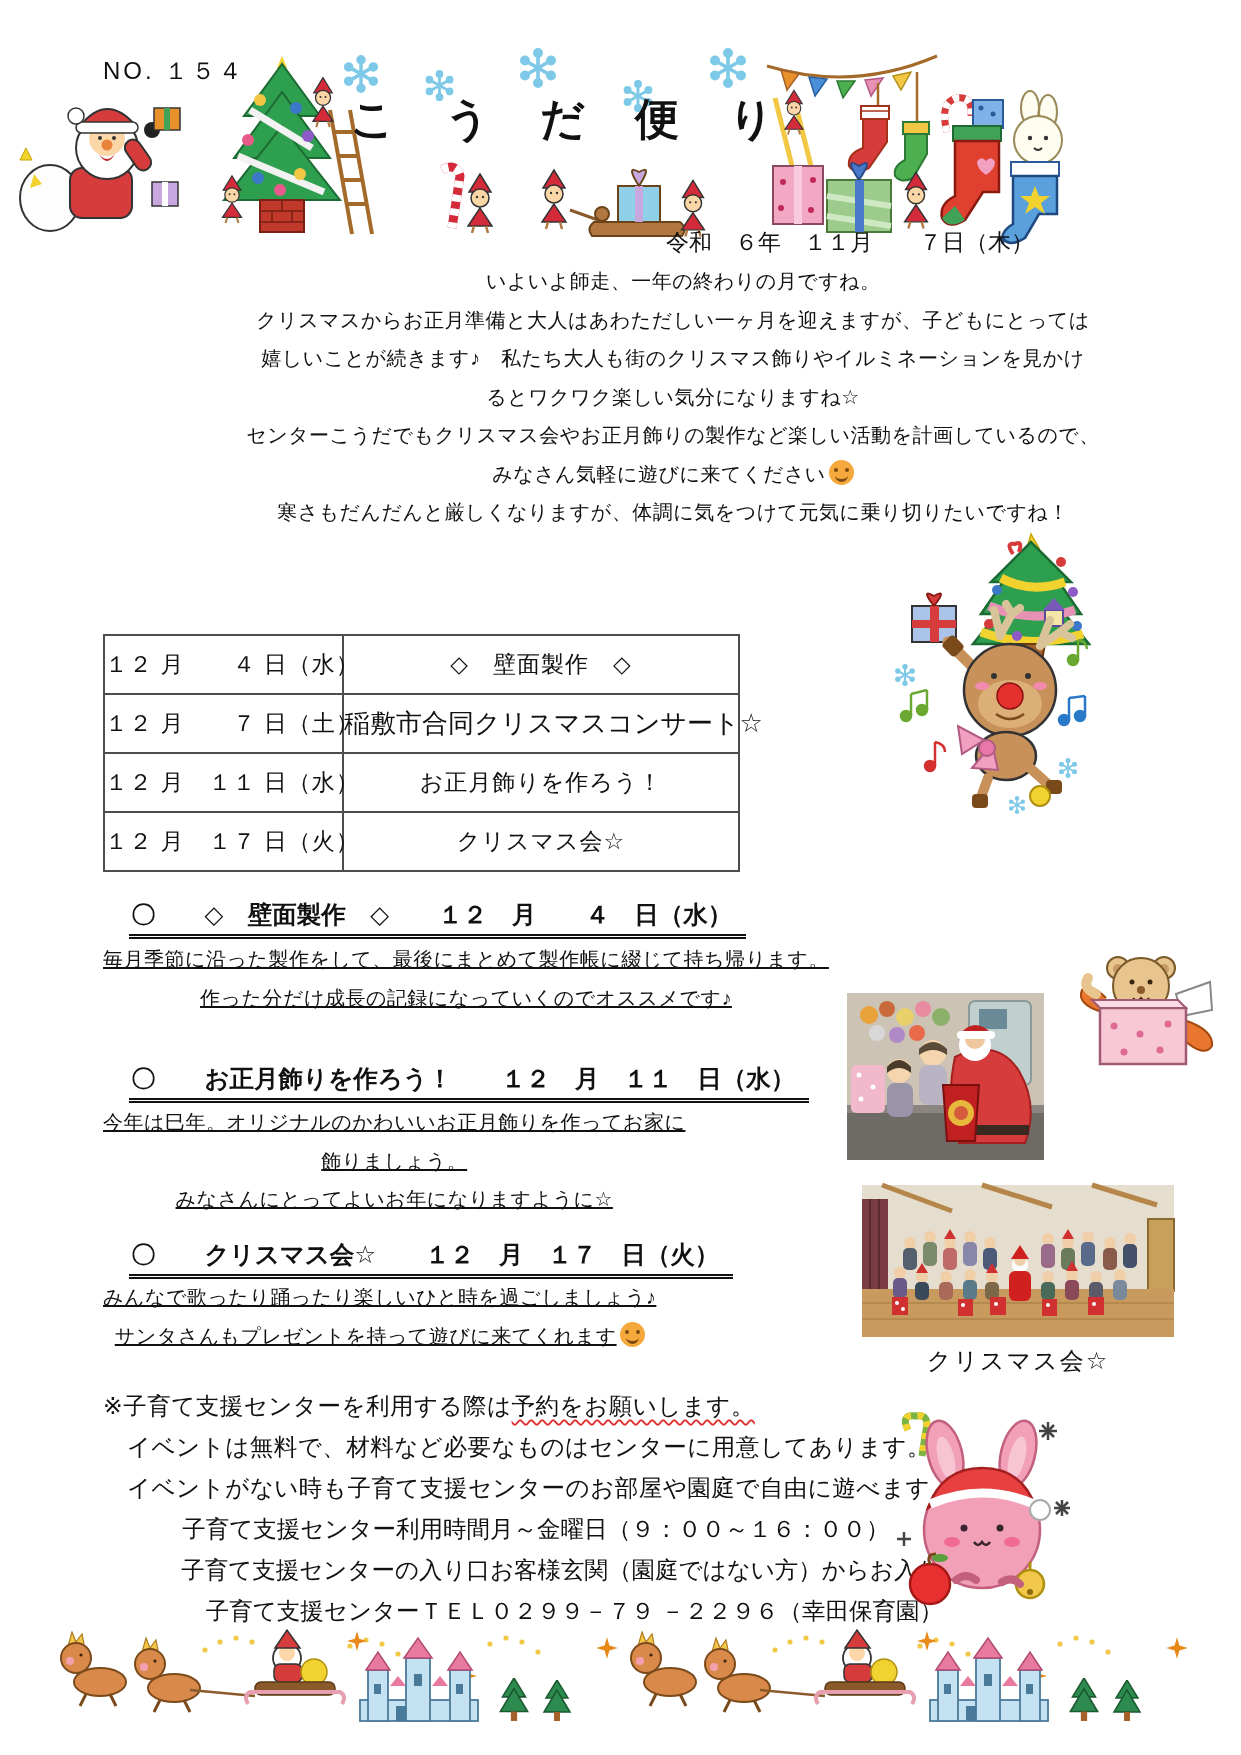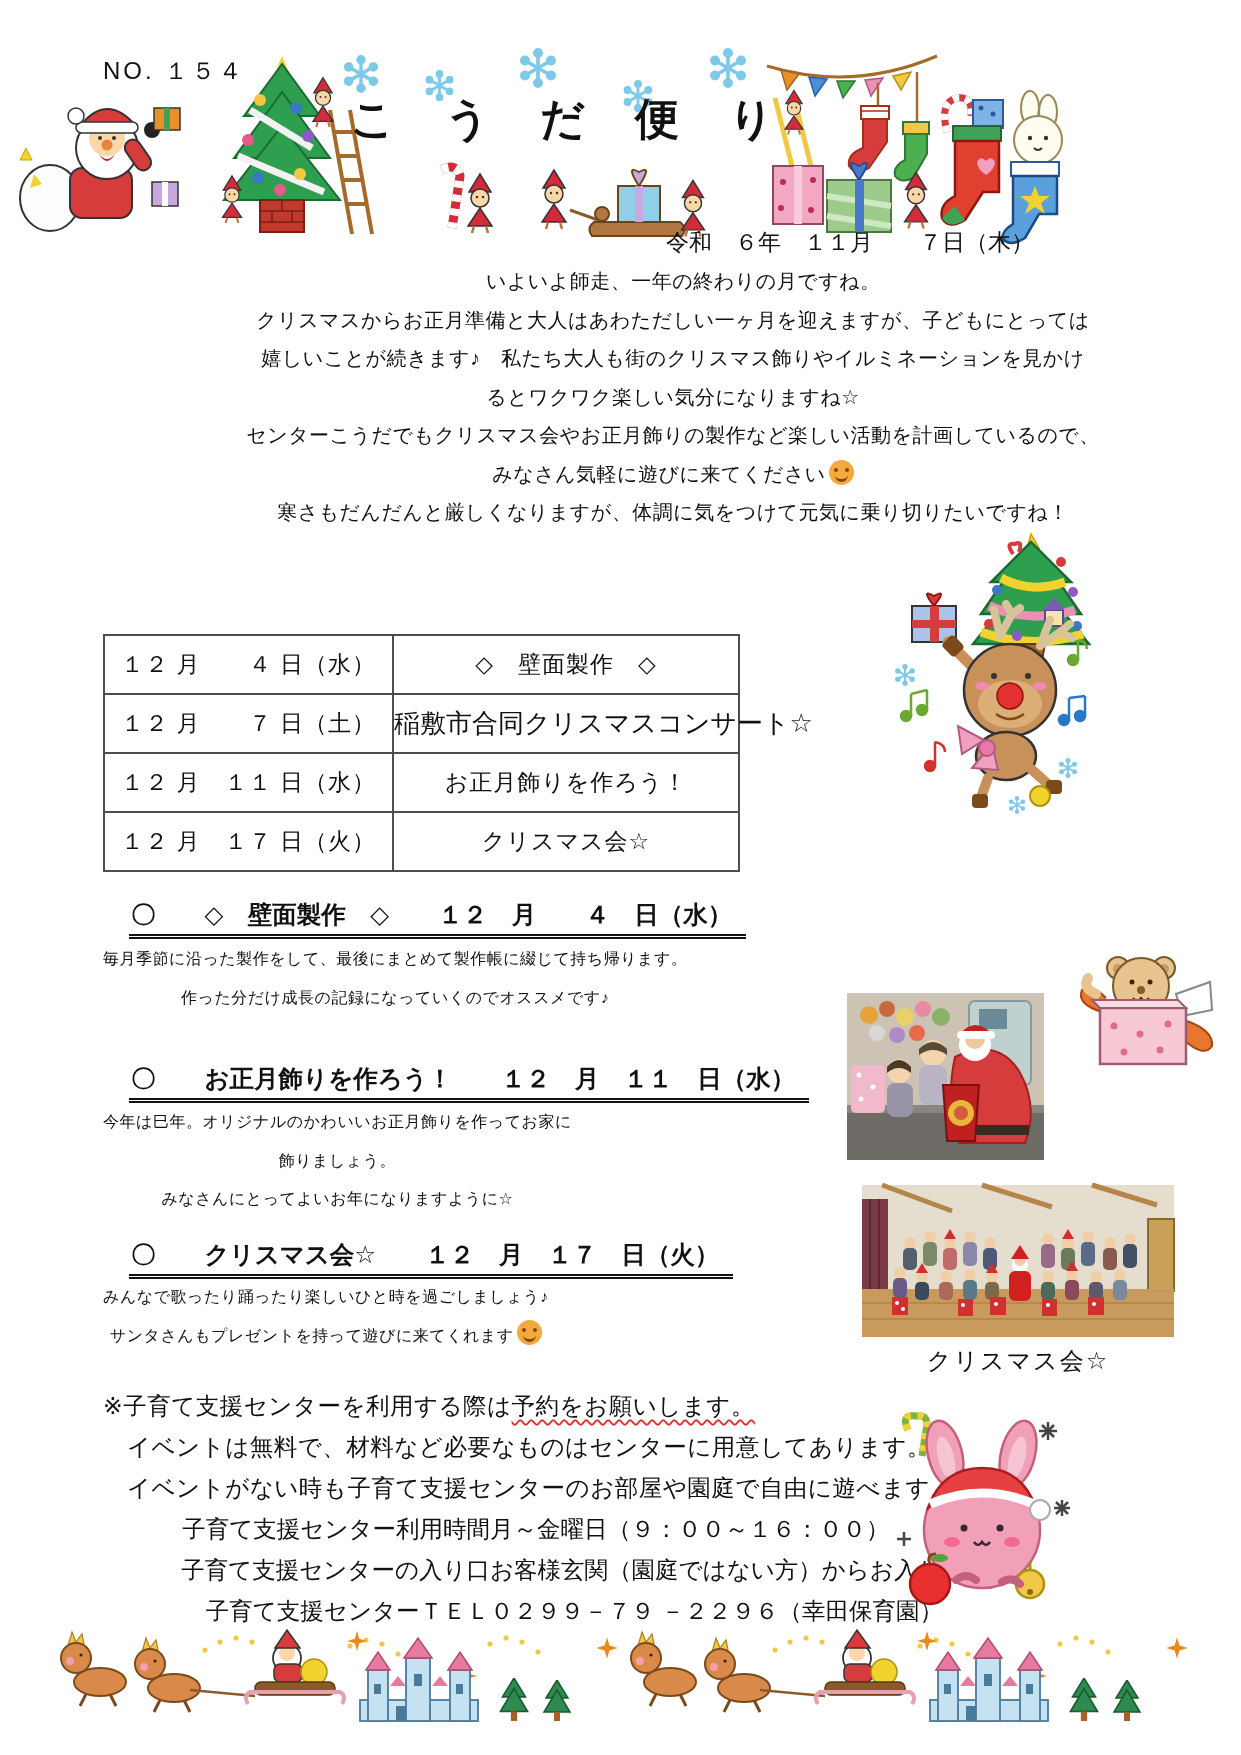--- a/index.html
+++ b/index.html
@@ -14,25 +14,25 @@
   .title { left:350px; top:90px; font-size:44px; font-weight:bold; letter-spacing:3px; white-space:nowrap; }
   .date-line { left:655px; top:227px; width:390px; font-size:23px; white-space:nowrap; }
   .intro { left:103px; top:262px; width:1080px; font-size:20px; line-height:38.5px; letter-spacing:0.5px;margin-left:30px; }
   .intro div { white-space:nowrap; }
   .sched-heading { left:105px; top:597px; font-size:25px; font-weight:bold; letter-spacing:1px; }
   table.sched { position:absolute; left:103px; top:634px; width:637px; border-collapse:collapse; table-layout:fixed; }
   table.sched td {
     border:2px solid #4d4d4d; height:59px; text-align:center; vertical-align:middle;
     font-size:23px; letter-spacing:1px; white-space:nowrap;
   }
-  table.sched td.c1 { width:289px; }
+  table.sched td.c1 { width:239px; }
   table.sched td.small { font-size:26px; letter-spacing:0; }
   .sec-heading { font-size:24.5px; font-weight:bold; white-space:nowrap;
     border-bottom:5px double #111; padding:0 14px 3px 2px; display:inline-block;margin-left:24px; }
-  .sec-body { font-size:16px; line-height:38.5px; letter-spacing:0.5px; }
+  .sec-body { font-size:20px; line-height:38.5px; letter-spacing:0.5px;text-decoration:underline; }
   .sec-body div { white-space:nowrap; }
   .caption { left:862px; top:1345px; width:312px; text-align:center; font-size:24px; letter-spacing:2px; }
   .notes { font-size:23.5px; white-space:nowrap; letter-spacing:0.5px; }
   .wavy { text-decoration:underline wavy #E03030; text-decoration-thickness:2px; text-underline-offset:5px; }
   .info-row { position:absolute; white-space:nowrap; font-size:23.5px; }
   .info-row .lbl { display:inline-block; width:387px;text-align:right; }
   .emoji { display:inline-block; width:25px; height:25px; background:#F5A83C; border-radius:50%;
     position:relative; vertical-align:-4px; margin-left:3px; }
   .emoji::before { content:""; position:absolute; left:5px; top:8px; width:4px; height:4px;
     border-radius:50%; background:#7A4A12; box-shadow:11px 0 0 #7A4A12; }

